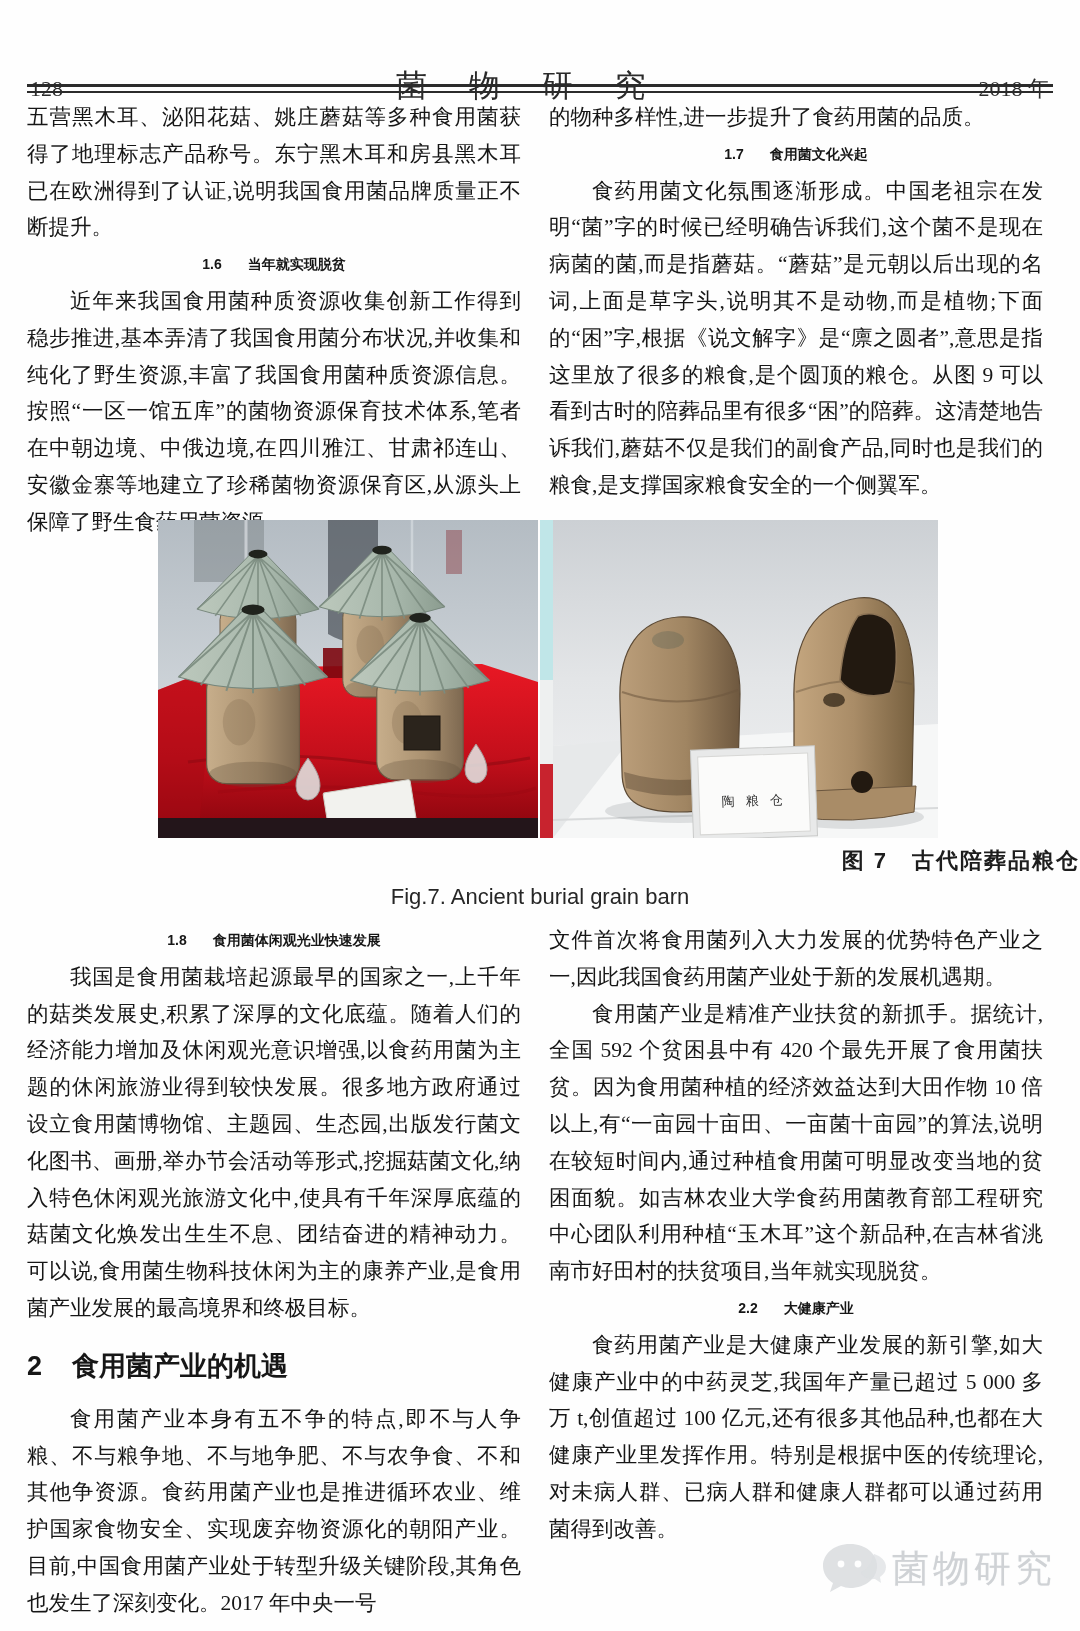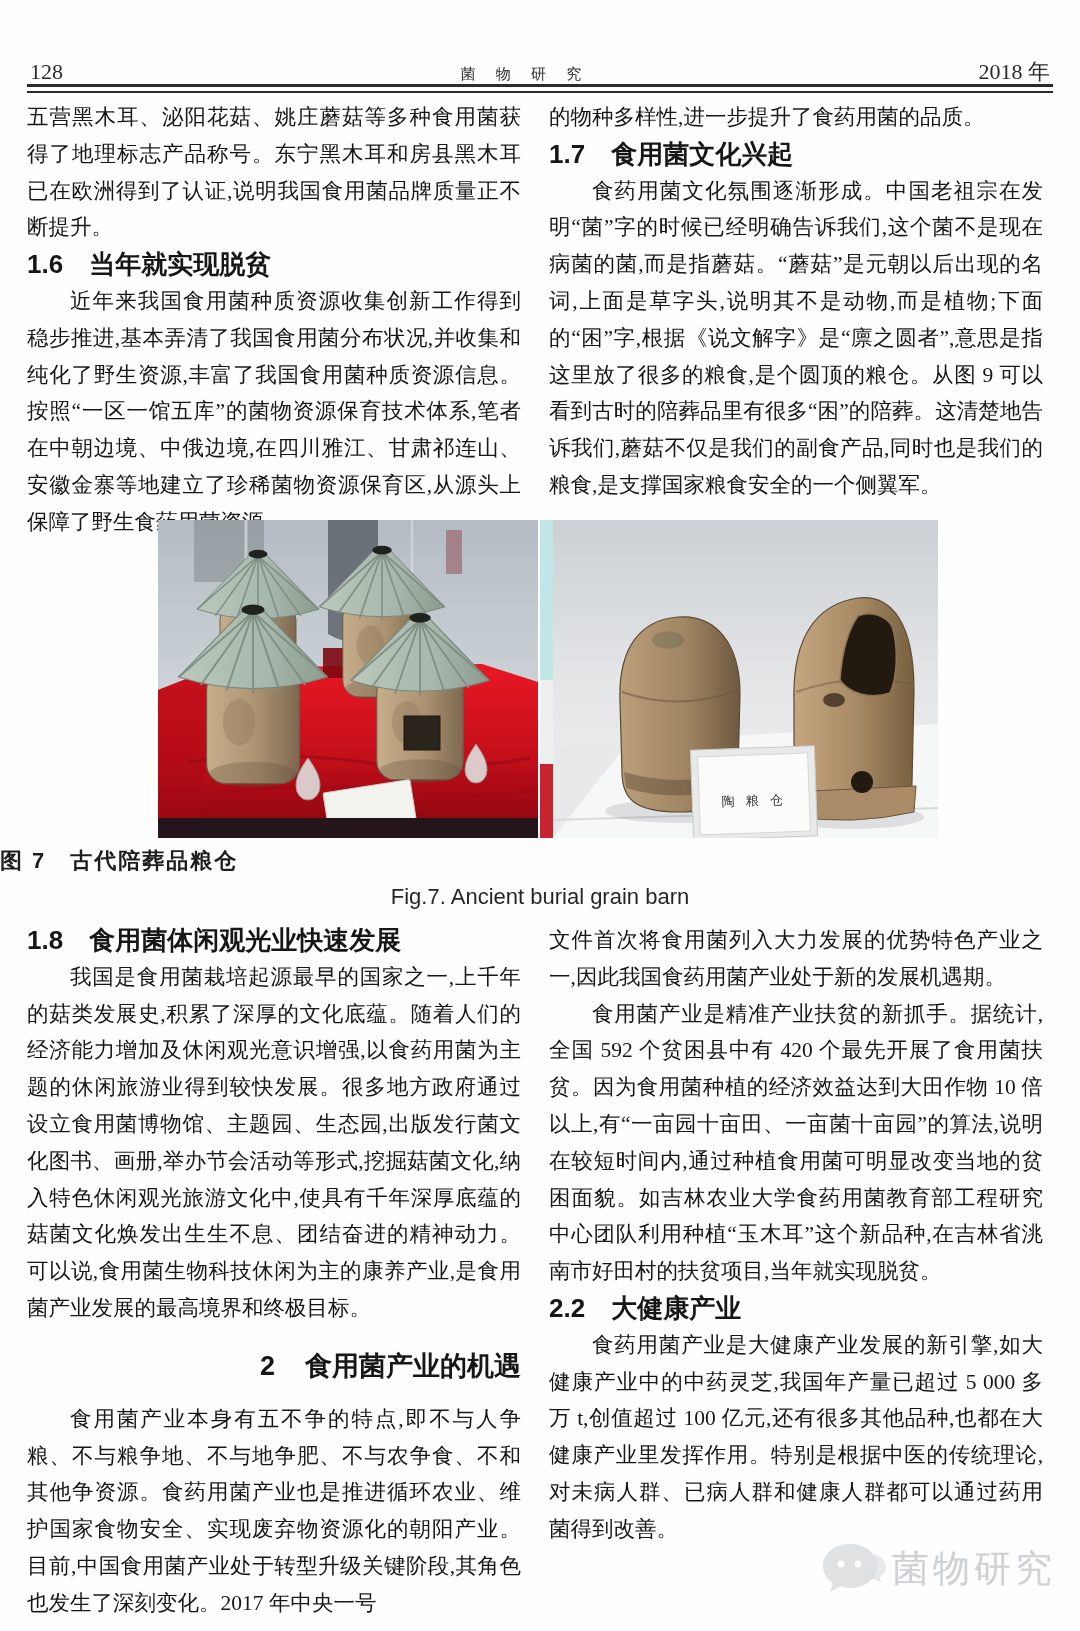--- a/index.html
+++ b/index.html
@@ -5,43 +5,43 @@
   html,body{margin:0;padding:0;background:#ffffff;}
   .page{
     position:relative;width:1080px;height:1631px;margin:0 auto;
     background:#fefefe;overflow:hidden;color:#161616;
     font-family:"Liberation Serif","DejaVu Serif",serif;
   }
   
   .hdr{position:absolute;top:40px;left:30px;right:30px;height:34px;
        display:flex;justify-content:space-between;align-items:baseline;
        font-size:22px;color:#2a2a2a;}
-  .hdr .jtitle{letter-spacing:.55em;margin-left:.55em;font-size:15px;margin-top:25px;}
+  .hdr .jtitle{letter-spacing:.55em;margin-left:.55em;font-size:31px;margin-top:25px;}
   .hdr-rule{position:absolute;top:84px;left:27px;right:27px;height:4px;
        border-top:3px solid #2b2b2b;border-bottom:2px solid #2b2b2b;}
   
   .cols{position:absolute;left:27px;width:1026px;display:flex;gap:28px;}
   .cols-top{top:99px;}
   .cols-bottom{top:922px;}
   .col{width:494px;font-size:21.5px;line-height:36.8px;
        text-align:justify;text-justify:inter-ideograph;}
   .para{margin:0;}
   .indent{text-indent:43px;}
   .subhead{font-family:"Liberation Sans","DejaVu Sans",sans-serif;
-       font-weight:700;font-size:26px;line-height:36.8px;text-align:left;}
+       font-weight:700;font-size:14px;line-height:36.8px;text-align:center;}
   .subhead .snum{margin-right:26px;}
   .mainhead{font-family:"Liberation Sans","DejaVu Sans",sans-serif;
-       font-weight:700;font-size:27px;line-height:34px;text-align:right;
+       font-weight:700;font-size:27px;line-height:34px;text-align:left;
        margin:22px 0 18px 0;}
   .mainhead .snum{margin-right:30px;}
   
   .figure{position:absolute;top:520px;left:158px;width:780px;height:318px;
        display:flex;gap:2px;}
   .figure svg{display:block;}
-  .figcap-zh{position:absolute;top:846px;left:0;width:100%;text-align:left;
+  .figcap-zh{position:absolute;top:846px;left:0;width:100%;text-align:right;
        font-family:"Liberation Sans","DejaVu Sans",sans-serif;
        font-weight:700;font-size:22px;color:#1d1d1d;letter-spacing:2px;}
   .figcap-en{position:absolute;top:884px;left:0;width:100%;text-align:center;
        font-family:"Liberation Sans","DejaVu Sans",sans-serif;
        font-size:22px;color:#262626;}
   
   .watermark{position:absolute;top:1540px;right:24px;display:flex;
        align-items:center;gap:4px;opacity:.58;pointer-events:none;z-index:5;}
   .watermark .wm-text{font-family:"Liberation Sans","DejaVu Sans",sans-serif;
        font-size:37px;color:#aeb3b9;letter-spacing:4px;

